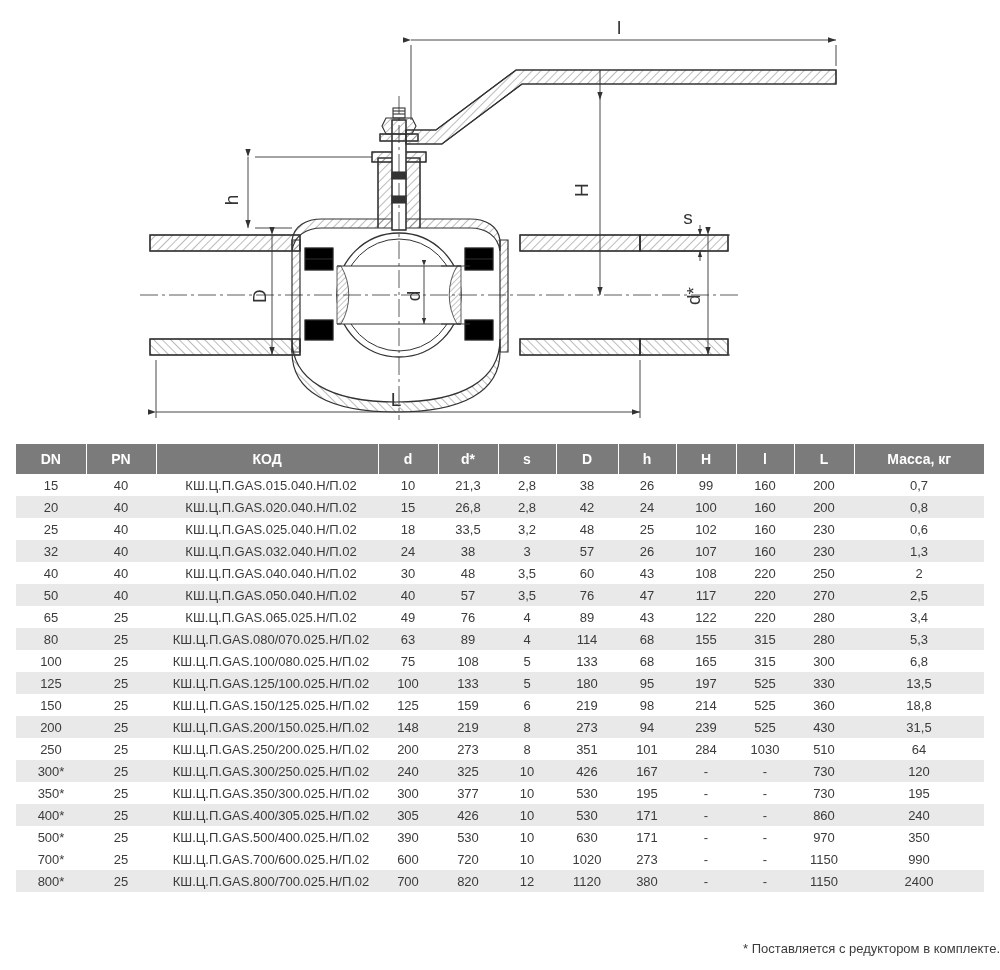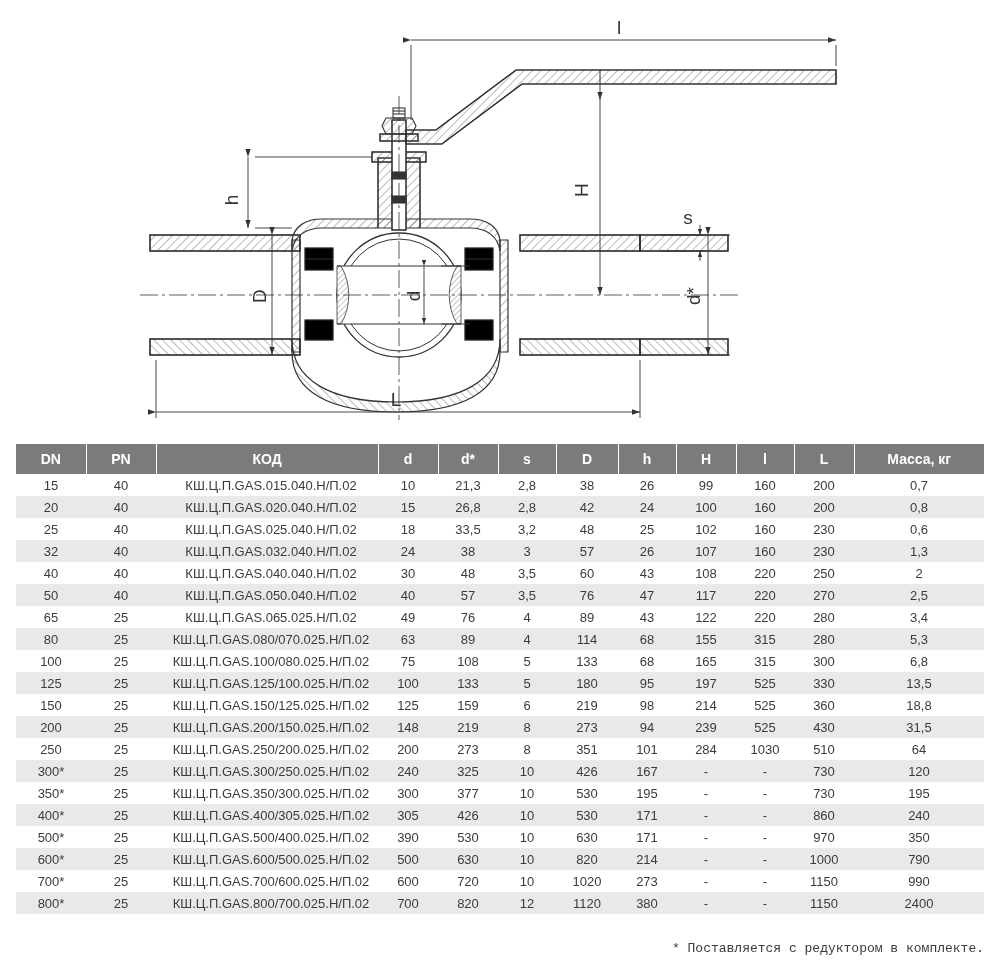--- a/index.html
+++ b/index.html
@@ -71,26 +71,25 @@
   col.c-D     { width: 62px; }
   col.c-h     { width: 58px; }
   col.c-H     { width: 60px; }
   col.c-l     { width: 58px; }
   col.c-L     { width: 60px; }
   col.c-mass  { width: 130px; }
 
   
   #footnote {
     position: absolute;
-    right: 16px;
+    right: 0;
     bottom: 14px;
     font-size: 13px;
     color: #3b3b3b;
     text-align: right;
-    font-family: Liberation Mono, monospace;
   }
 
   
   .dim-label {
     font-family: "Liberation Sans", sans-serif;
     font-size: 19px;
     fill: #333333;
   }
 </style>
 </head>
@@ -528,34 +527,20 @@
           <td>390</td>
           <td>530</td>
           <td>10</td>
           <td>630</td>
           <td>171</td>
           <td>-</td>
           <td>-</td>
           <td>970</td>
           <td>350</td>
         </tr>
-        <tr class="even">
-          <td>600*</td>
-          <td>25</td>
-          <td class="code">КШ.Ц.П.GAS.600/500.025.Н/П.02</td>
-          <td>500</td>
-          <td>630</td>
-          <td>10</td>
-          <td>820</td>
-          <td>214</td>
-          <td>-</td>
-          <td>-</td>
-          <td>1000</td>
-          <td>790</td>
-        </tr>
         <tr class="odd">
           <td>700*</td>
           <td>25</td>
           <td class="code">КШ.Ц.П.GAS.700/600.025.Н/П.02</td>
           <td>600</td>
           <td>720</td>
           <td>10</td>
           <td>1020</td>
           <td>273</td>
           <td>-</td>

